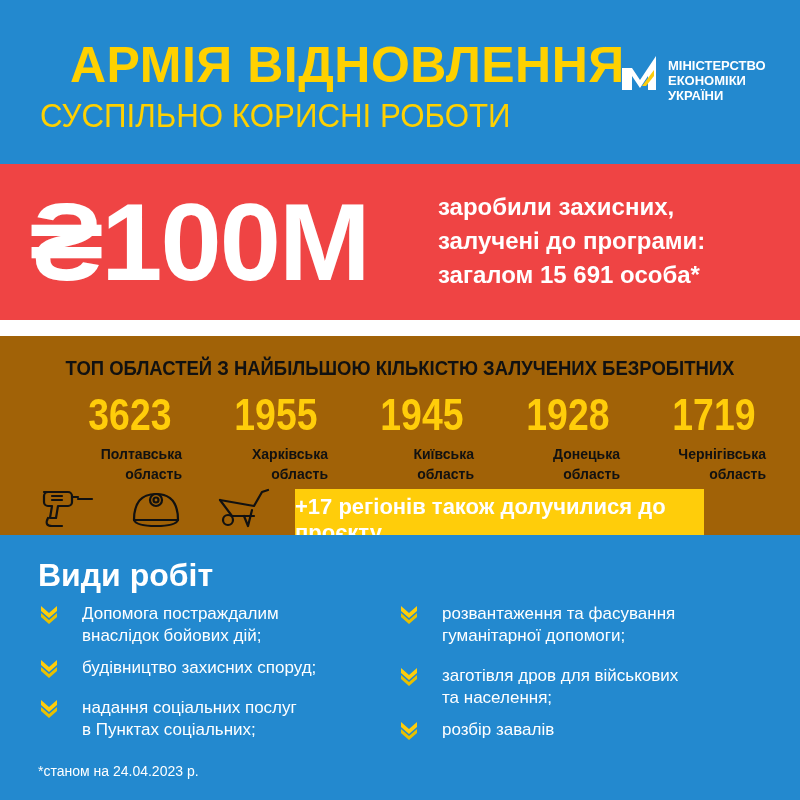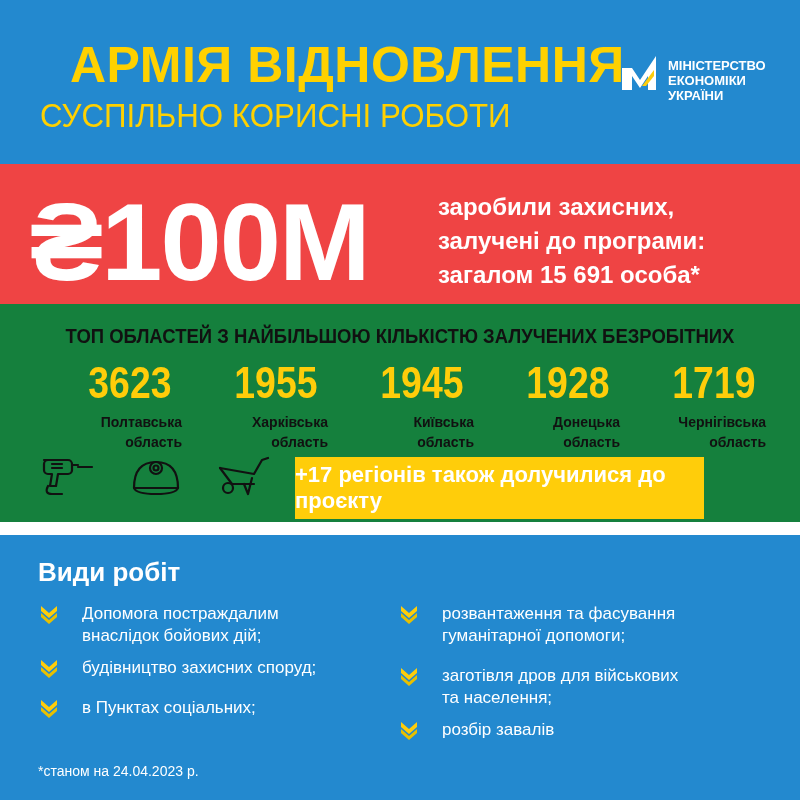--- a/index.html
+++ b/index.html
@@ -8,30 +8,30 @@
   .sec { position: absolute; left: 0; width: 800px; }
   #hdr { top: 0; height: 164px; background: #2389cf; }
   #title { position: absolute; left: 40px; top: 36px; font-size: 50px; font-weight: bold; color: #ffd100; letter-spacing: 0.5px; margin-left: 30px; }
   #subtitle { position: absolute; left: 40px; top: 96px; font-size: 34px; color: #ffd100; transform: scaleX(0.92); transform-origin: left; }
   #logo { position: absolute; left: 620px; top: 44px; display: flex; align-items: center; }
   #logo svg { width: 40px; height: 40px; }
   #logo-text { margin-left: 8px; color: #fff; font-weight: bold; font-size: 13px; line-height: 15px; margin-top: 14px; }
   #hero { top: 164px; height: 156px; background: #ef4444; }
   #amount { position: absolute; left: 30px; top: 18px; font-size: 110px; font-weight: bold; color: #fff; letter-spacing: -2px; line-height: 120px; }
   #hero-text { position: absolute; left: 438px; top: 26px; font-size: 24px; font-weight: bold; color: #fff; line-height: 34px; }
-  #top { top: 304px; height: 218px; background: #15803d; }
+  #top { top: 336px; height: 218px; background: #a16207; }
   #top-title { position: absolute; left: 0; width: 800px; top: 20px; text-align: center; font-size: 21px; font-weight: bold; color: #111; transform: scaleX(0.88); }
   .reg { position: absolute; top: 54px; width: 140px; text-align: right; }
   .reg .num { font-size: 44px; font-weight: bold; color: #ffcd0a; line-height: 50px; transform: scaleX(0.85); }
   .reg .lbl { font-size: 14px; font-weight: bold; color: #111; line-height: 20px; margin-top: 4px; }
   #icons { position: absolute; left: 38px; top: 150px; display: flex; gap: 28px; }
   #icons svg { width: 60px; height: 44px; }
   #more { position: absolute; left: 295px; top: 153px; width: 409px; height: 62px; background: #ffcd0a; color: #fff; font-weight: bold; font-size: 22px; display: flex; align-items: center; justify-content: center; }
   #works { top: 535px; height: 265px; background: #2389cf; }
-  #works-title { position: absolute; left: 38px; top: 22px; font-size: 26px; font-weight: bold; color: #fff; }
+  #works-title { position: absolute; left: 38px; top: 22px; font-size: 32px; font-weight: bold; color: #fff; }
   .item { position: absolute; display: flex; color: #fff; font-size: 17px; line-height: 22px; }
   .item .chev { width: 22px; height: 22px; margin-right: 22px; flex: none; }
   #note { position: absolute; left: 38px; top: 228px; font-size: 14px; color: #fff; text-align: right; }
 </style>
 </head>
 <body>
 
 <div class="sec" id="hdr">
   <div id="title">АРМІЯ ВІДНОВЛЕННЯ</div>
   <div id="subtitle">СУСПІЛЬНО КОРИСНІ РОБОТИ</div>
@@ -129,20 +129,21 @@
     <div>
         <div>будівництво захисних споруд;</div>
       </div>
   </div>
   <div class="item" style="left:38px; top:162px">
     <svg class="chev" viewBox="0 0 22 22">
         <path d="M3 3 l8 7 l8 -7 v5 l-8 7 l-8 -7z" fill="#ffcd0a"></path>
         <path d="M3 10 l8 7 l8 -7 v4 l-8 7 l-8 -7z" fill="#e8c000"></path>
       </svg>
     <div>
+        <div>надання соціальних послуг</div>
         <div>в Пунктах соціальних;</div>
       </div>
   </div>
 
   <div class="item" style="left:398px; top:68px">
     <svg class="chev" viewBox="0 0 22 22">
         <path d="M3 3 l8 7 l8 -7 v5 l-8 7 l-8 -7z" fill="#ffcd0a"></path>
         <path d="M3 10 l8 7 l8 -7 v4 l-8 7 l-8 -7z" fill="#e8c000"></path>
       </svg>
     <div>

